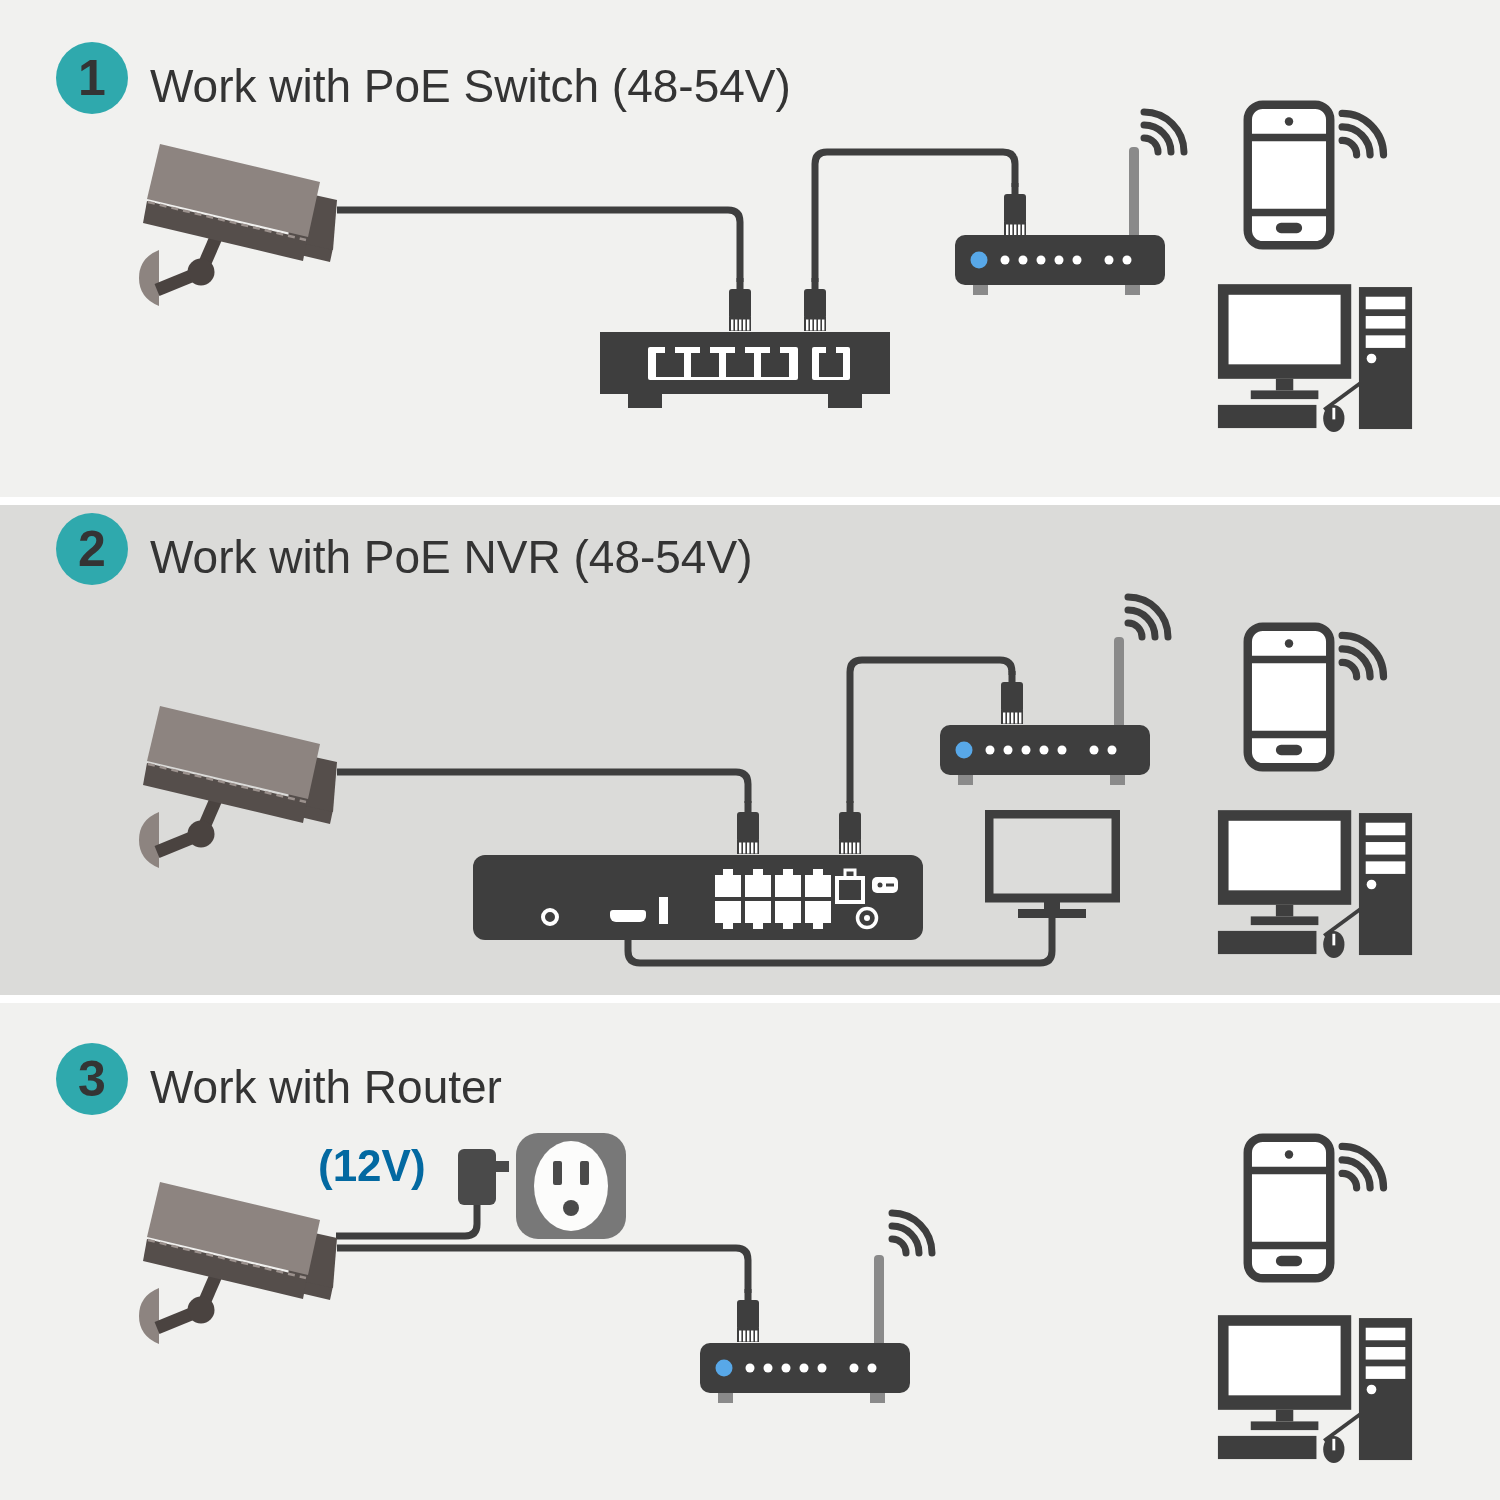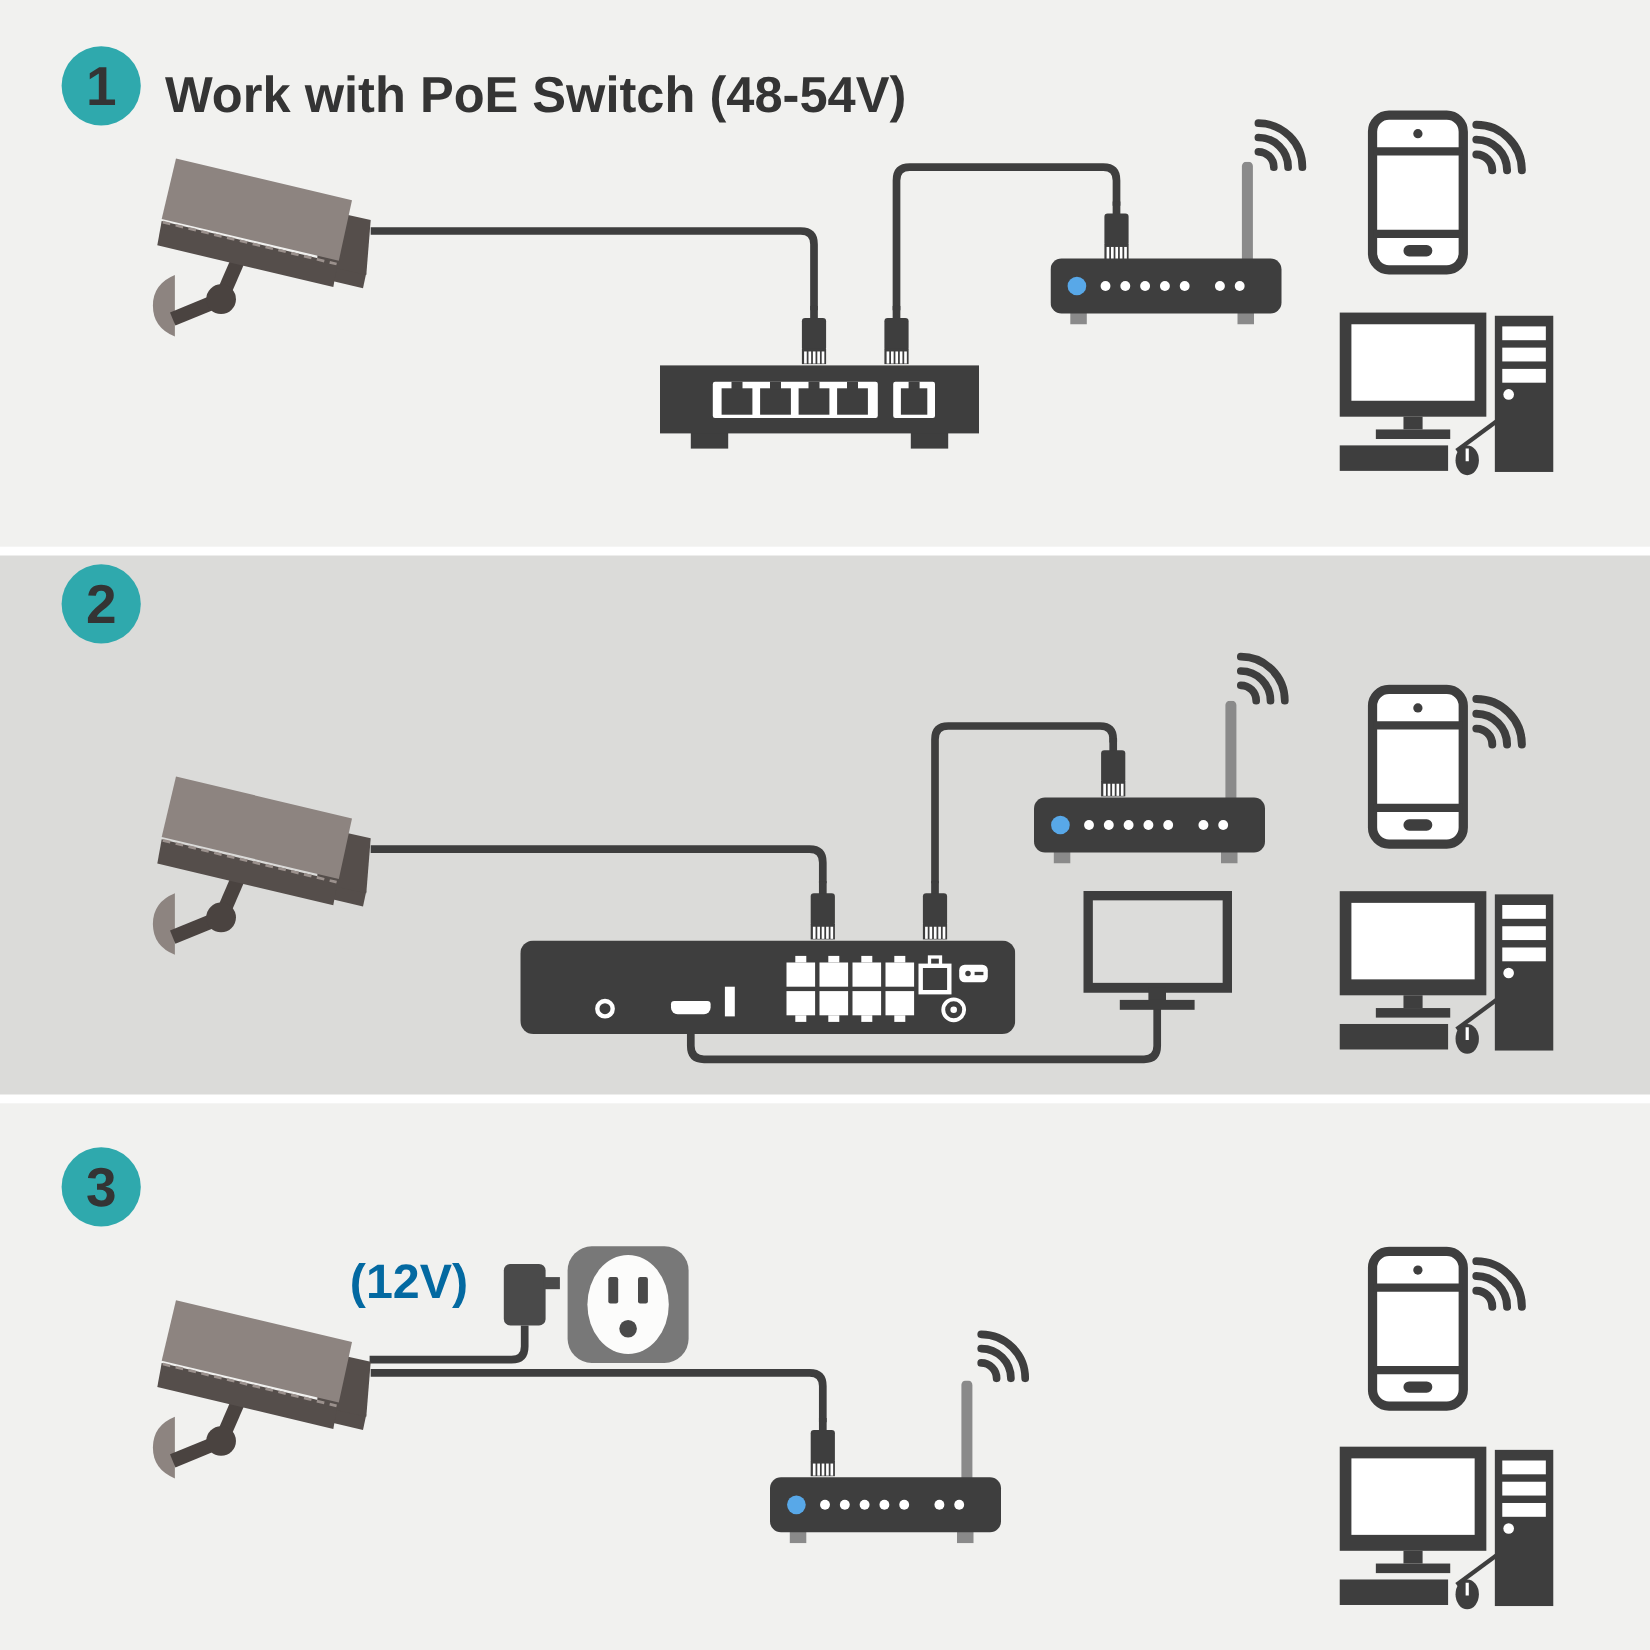--- a/index.html
+++ b/index.html
@@ -7,21 +7,21 @@
   .section{position:relative;overflow:hidden;width:1500px;}
   #section-1{height:497px;background:#f1f1ef;margin-bottom:8px;}
   #section-2{height:490px;background:#dbdbd9;margin-bottom:8px;}
   #section-3{height:497px;background:#f1f1ef;}
   .header{position:absolute;left:56px;display:flex;align-items:center;gap:22px;z-index:2;}
   #section-1 .header{top:42px;}
   #section-2 .header{top:8px;}
   #section-3 .header{top:40px;}
   .badge{width:72px;height:72px;border-radius:50%;background:#2fa9ad;color:#343434;
          font-size:50px;font-weight:bold;display:flex;align-items:center;justify-content:center;}
-  .title{font-size:46px;font-weight:bold;color:#343434;white-space:nowrap;margin-top:16px;}
+  .title{font-size:46px;font-weight:normal;color:#343434;white-space:nowrap;margin-top:16px;}
   .diagram{position:absolute;left:0;top:0;width:100%;height:100%;}
   .pwr-label{position:absolute;left:318px;top:138px;font-size:44px;font-weight:bold;color:#0369a1;z-index:2;}
   .cable{stroke:#3e3e3e;stroke-width:7;fill:none;}
 </style>
 </head>
 <body>
 
 <svg width="0" height="0" style="position:absolute" aria-hidden="true">
   <defs>
     <symbol id="camera" viewBox="0 0 205 170">
@@ -171,20 +171,21 @@
     <use href="#wifi" x="1140" y="98" width="58" height="58"></use>
     <use href="#phone" x="1243" y="100" width="92" height="150"></use>
     <use href="#wifi" x="1338" y="99" width="60" height="60"></use>
     <use href="#computer" x="1216" y="282" width="198" height="155"></use>
   </svg>
 </div>
 
 <div class="section" id="section-2">
   <div class="header">
     <div class="badge">2</div>
+    <div class="title">Work with PoE NVR (48-54V)</div>
   </div>
   <svg class="diagram" viewBox="0 0 1500 490">
     <path class="cable" d="M 337 267 H 736 Q 748 267 748 279 V 298"></path>
     <path class="cable" d="M 850 298 V 167 Q 850 155 862 155 H 1000 Q 1012 155 1012 167 V 170"></path>
     <path class="cable" d="M 628 428 V 446 Q 628 458 640 458 H 1040 Q 1052 458 1052 446 V 412"></path>
     <use href="#camera" x="137" y="197" width="205" height="170"></use>
     <use href="#plug" x="730" y="296" width="36" height="54"></use>
     <use href="#plug" x="832" y="296" width="36" height="54"></use>
     <use href="#plug" x="994" y="166" width="36" height="54"></use>
     <use href="#nvr" x="473" y="350" width="450" height="85"></use>
@@ -193,20 +194,21 @@
     <use href="#monitor" x="985" y="305" width="135" height="112"></use>
     <use href="#phone" x="1243" y="117" width="92" height="150"></use>
     <use href="#wifi" x="1338" y="116" width="60" height="60"></use>
     <use href="#computer" x="1216" y="303" width="198" height="155"></use>
   </svg>
 </div>
 
 <div class="section" id="section-3">
   <div class="header">
     <div class="badge">3</div>
+    <div class="title">Work with Router</div>
   </div>
   <div class="pwr-label">(12V)</div>
   <svg class="diagram" viewBox="0 0 1500 497">
     <path class="cable" d="M 477 202 V 221 Q 477 233 465 233 H 336"></path>
     <path class="cable" d="M 337 245 H 736 Q 748 245 748 257 V 290"></path>
     <g>
       <rect x="458" y="146" width="38" height="56" rx="6" fill="#4a4a4a"></rect>
       <rect x="494" y="158" width="15" height="11" fill="#4a4a4a"></rect>
     </g>
     <g>

